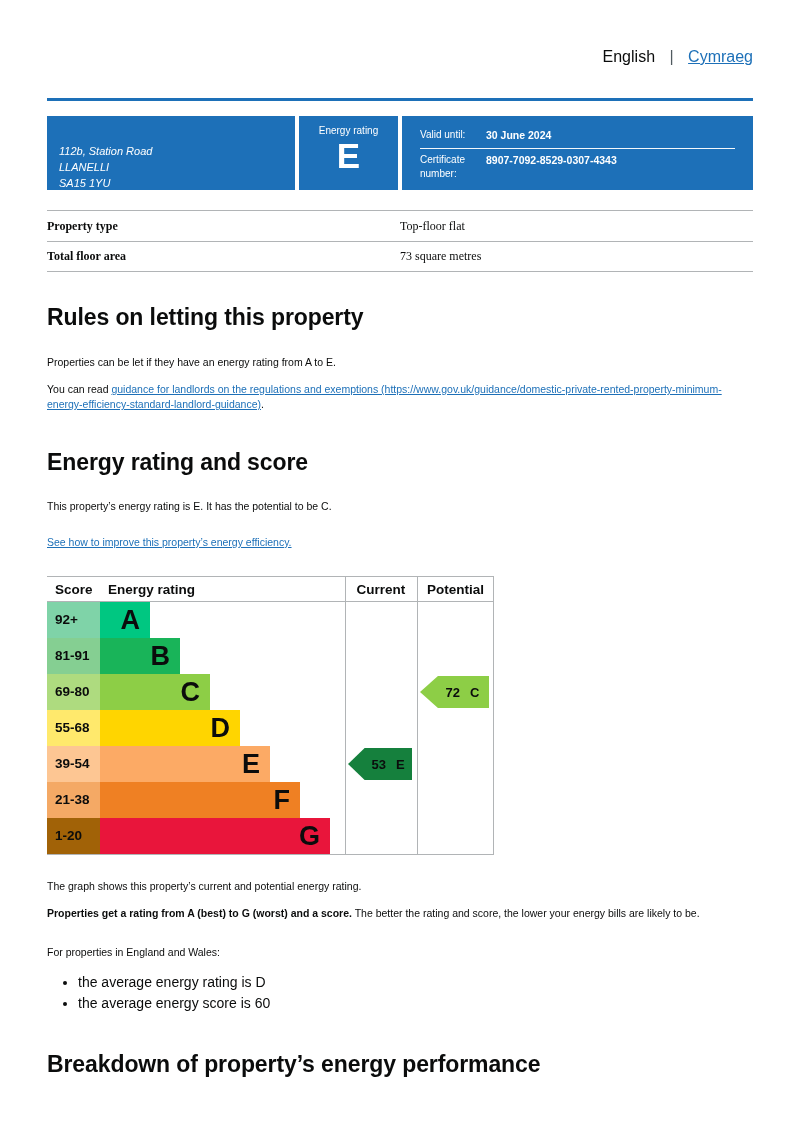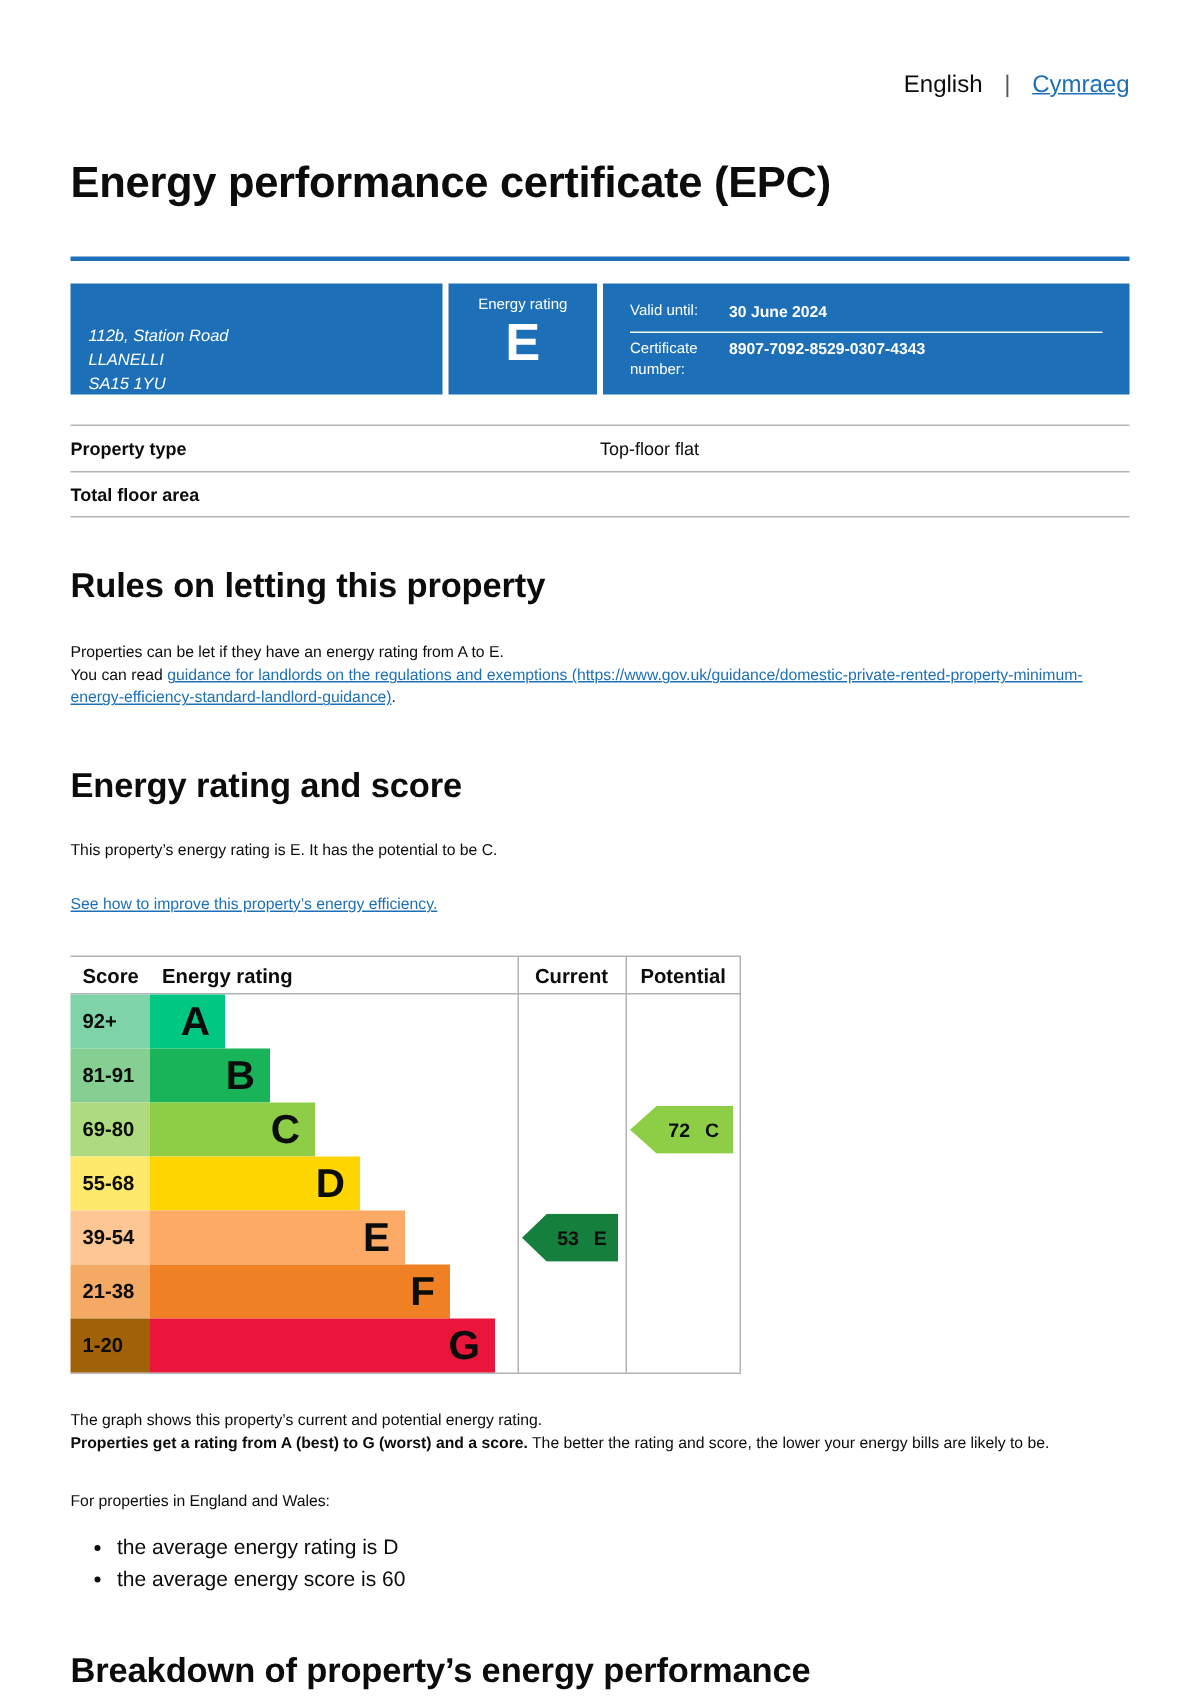--- a/index.html
+++ b/index.html
@@ -28,34 +28,34 @@
   .cell-rating { width: 99px; display: flex; flex-direction: column; align-items: center; padding-top: 9px; }
   .cell-rating .rating-label { font-size: 10px; }
   .cell-rating .rating-letter { font-size: 35px; font-weight: bold; line-height: 1.15; }
   .cell-validity { flex: 1; padding: 8px 18px; font-size: 10px; }
   .validity-row { display: flex; align-items: flex-start; padding: 4px 0 6px; }
   .validity-row .vlabel { width: 66px; flex: none; line-height: 1.35; }
   .validity-row .vvalue { font-weight: bold; font-size: 10.5px; line-height: 1.35; }
   .validity-divider { border-top: 1px solid rgba(255,255,255,0.95); }
 
   
-  .summary { margin-top: 20px; }
+  .summary { margin-top: 20px; font-family: Liberation Serif, serif; }
   .summary-row { display: flex; align-items: center; height: 31px; border-top: 1px solid #b1b4b6; font-size: 12px; }
   .summary-row:last-child { border-bottom: 1px solid #b1b4b6; }
   .summary-row .slabel { width: 50%; font-weight: bold; }
   .summary-row .svalue { width: 50%; }
 
   h2.section-heading { font-size: 23px; font-weight: bold; letter-spacing: -0.1px; }
   .h-rules { margin-top: 32px; }
   .h-energy { margin-top: 36px; }
   .h-breakdown { margin-top: 38px; }
 
   p.small { font-size: 10.5px; line-height: 1.45; }
   .p1 { margin-top: 24px; }
-  .p2 { width: 700px; }
+  .p2 { margin-top: 12px; width: 700px; }
   .p3 { margin-top: 23px; }
   .p4 { margin-top: 21px; }
 
   
   .chart { position: relative; margin-top: 26px; width: 447px;
            border-top: 1px solid #b1b4b6; border-bottom: 1px solid #b1b4b6; }
   .chart-header { display: flex; height: 25px; align-items: center;
                   border-bottom: 1px solid #b1b4b6; font-size: 13.5px; font-weight: bold; }
   .ch-score { width: 53px; padding-left: 8px; }
   .ch-rating { width: 245px; padding-left: 8px; }
@@ -80,21 +80,20 @@
 <body>
 
 <div class="container">
 
   <div class="lang-row">
     <span class="lang-current">English</span>
     <span class="lang-sep">|</span>
     <span class="link">Cymraeg</span>
   </div>
 
-  <h1 class="page-title">Energy performance certificate (EPC)</h1>
   <div class="title-rule"></div>
 
   <div class="banner">
     <div class="cell cell-address">
       <div>112b, Station Road</div>
       <div>LLANELLI</div>
       <div>SA15 1YU</div>
     </div>
     <div class="cell cell-rating">
       <div class="rating-label">Energy rating</div>
@@ -113,20 +112,21 @@
     </div>
   </div>
 
   <div class="summary">
     <div class="summary-row">
       <span class="slabel">Property type</span>
       <span class="svalue">Top-floor flat</span>
     </div>
     <div class="summary-row">
       <span class="slabel">Total floor area</span>
+      <span class="svalue">73 square metres</span>
     </div>
   </div>
 
   <h2 class="section-heading h-rules">Rules on letting this property</h2>
   <p class="small p1">Properties can be let if they have an energy rating from A to E.</p>
   <p class="small p2"><span>You can read </span><span class="link">guidance for landlords on the regulations and exemptions (https://www.gov.uk/guidance/domestic-private-rented-property-minimum-energy-efficiency-standard-landlord-guidance)</span><span>.</span></p>
 
   <h2 class="section-heading h-energy">Energy rating and score</h2>
   <p class="small p3">This property’s energy rating is E. It has the potential to be C.</p>
   <p class="small p4"><span class="link">See how to improve this property’s energy efficiency.</span></p>

